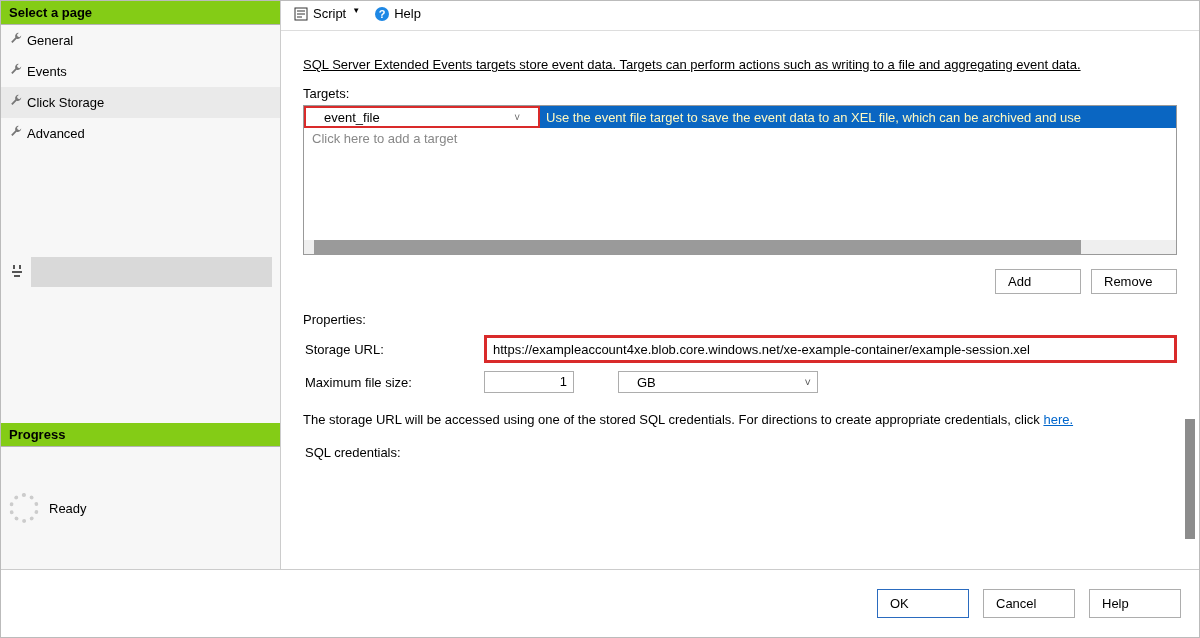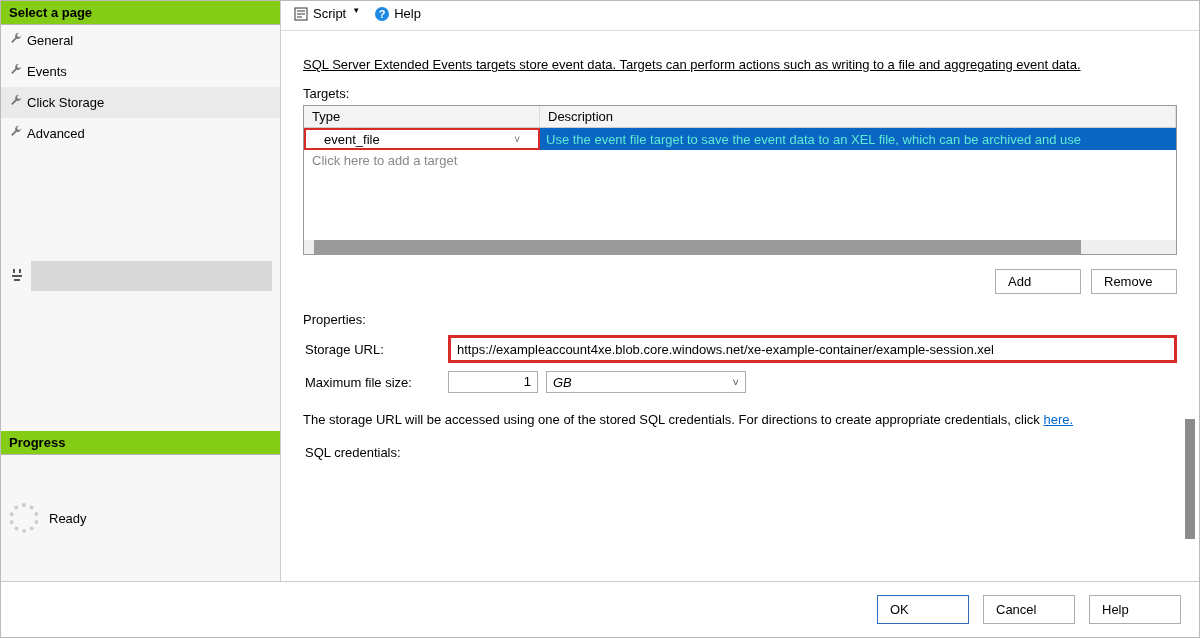--- a/index.html
+++ b/index.html
@@ -144,21 +144,21 @@
     justify-content: space-between;
     padding: 0 18px;
     border: 2px solid #d92a2a;
     position: relative;
     background: #fff;
   }
   .td.type .dd { font-size: 10px; color: #666; }
   .td.desc-col {
     flex: 1;
     background: #0a66c2;
-    color: #5eead4;
+    color: #fef9c3;
     padding: 2px 6px;
     display: flex;
     align-items: center;
     white-space: nowrap;
     overflow: hidden;
   }
   .placeholder-row {
     padding: 3px 8px;
     color: #888;
   }
@@ -189,20 +189,21 @@
   }
   .section-label { margin-top: 18px; }
   .prop-grid {
     margin-top: 6px;
     position: relative;
   }
   .prop-row {
     display: flex;
     align-items: center;
     margin-top: 8px;
+    gap: 36px;
   }
   .prop-label { width: 145px; padding-left: 2px; }
   .storage-url-box {
     flex: 1;
     border: 3px solid #d92a2a;
     padding: 2px 6px;
     height: 28px;
     display: flex;
     align-items: center;
     white-space: nowrap;
@@ -215,26 +216,25 @@
     padding: 2px 6px;
     border: 1px solid #adadad;
     height: 22px;
     background: #fff;
   }
   .unit-select {
     margin-left: 8px;
     width: 200px;
     height: 22px;
     border: 1px solid #adadad;
-    padding: 0 20px 0 6px;
+    padding: 0 20px 0 18px;
     display: flex;
     align-items: center;
     position: relative;
     background: #fff;
-    font-style: italic;
   }
   .unit-select::after {
     content: "˅";
     position: absolute;
     right: 6px;
     font-size: 11px;
     color: #555;
   }
   .note {
     margin-top: 18px;
@@ -243,21 +243,21 @@
   .note a { color: #0066cc; text-decoration: underline; cursor: pointer; }
   .right-scroll-stub {
     position: absolute;
     right: 4px;
     top: 388px;
     width: 10px;
     height: 120px;
     background: #8c8c8c;
   }
   .footer {
-    height: 56px;
+    height: 68px;
     border-top: 1px solid #ccc;
     display: flex;
     align-items: center;
     justify-content: flex-end;
     gap: 14px;
     padding: 0 18px;
     background: #fff;
   }
   .footer .btn { min-width: 92px; padding: 6px 12px; }
   .footer .btn.primary { border: 1px solid #2a6bbf; }
@@ -335,24 +335,20 @@
               </svg></span>
           <span>Help</span>
         </div>
       </div>
 
       <div class="content-body">
         <div class="desc">SQL Server Extended Events targets store event data. Targets can perform actions such as writing to a file and aggregating event data.</div>
 
         <div class="targets-label">Targets:</div>
         <div class="targets-table">
-          <div class="targets-header">
-            <div class="th type">Type</div>
-            <div class="th desc-col">Description</div>
-          </div>
           <div class="targets-row">
             <div class="td type">
               <span>event_file</span>
               <span class="dd">˅</span>
             </div>
             <div class="td desc-col">Use the event  file target to save the event data to an XEL file, which can be archived and use</div>
           </div>
           <div class="placeholder-row">Click here to add a target</div>
           <div class="targets-scrollbar">
             <div class="thumb"></div>

